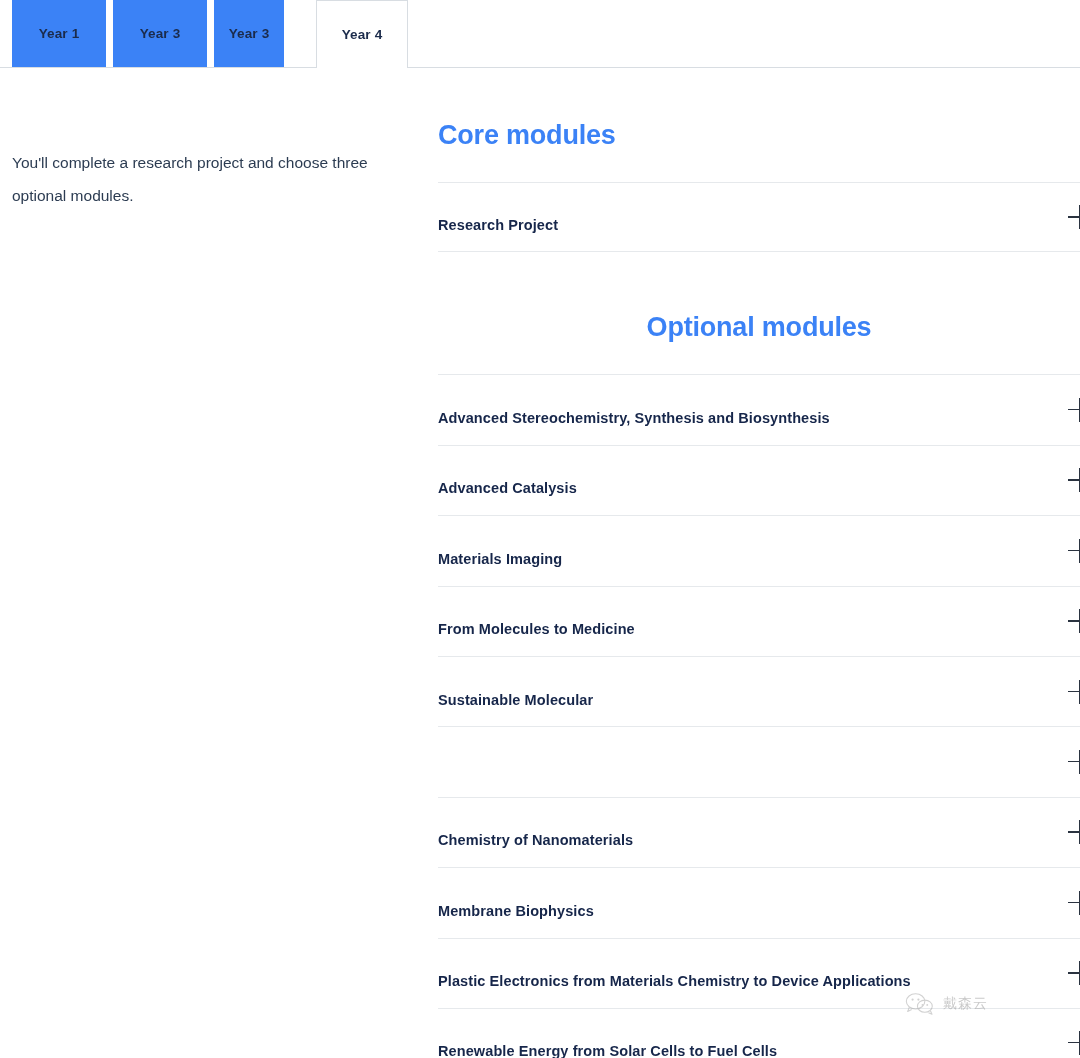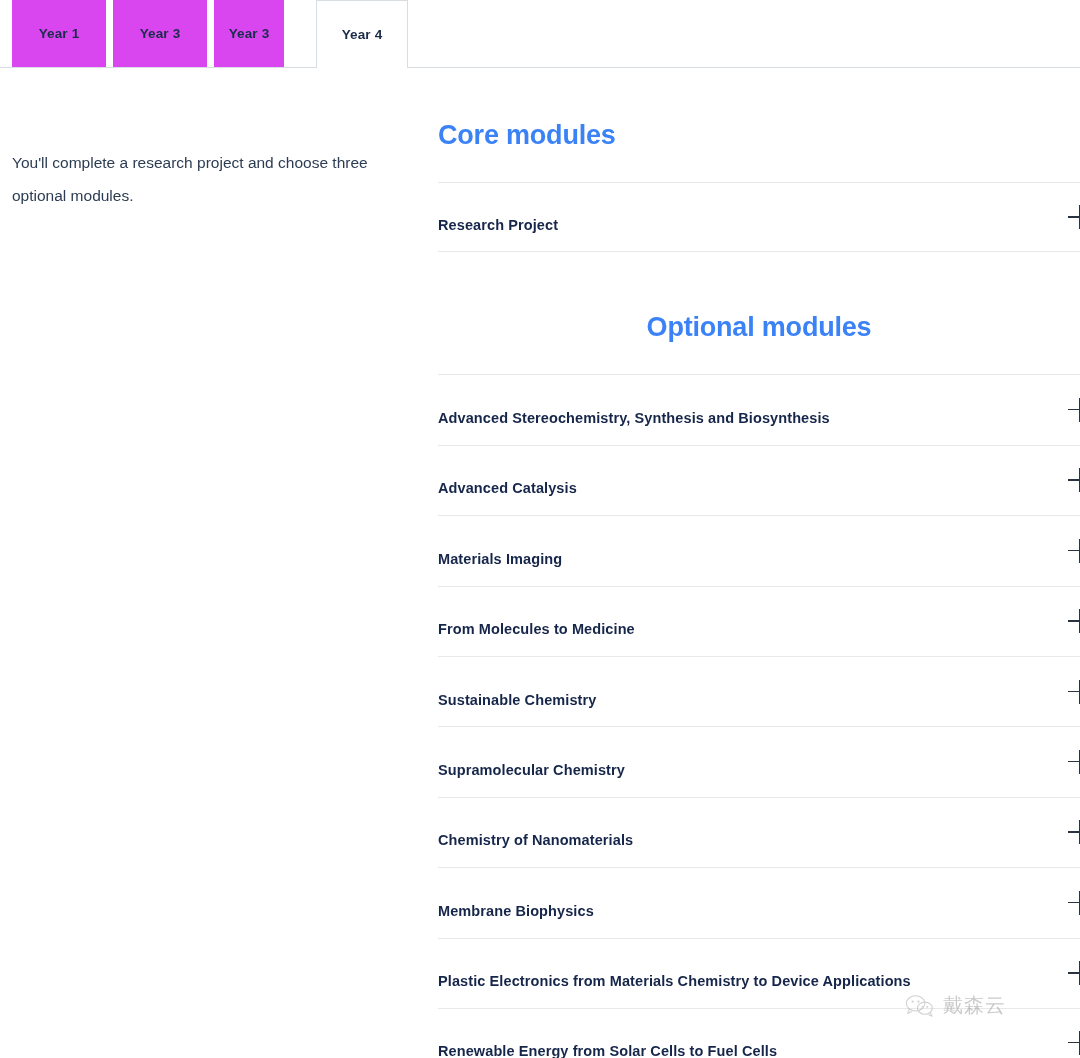--- a/index.html
+++ b/index.html
@@ -38,21 +38,21 @@
     position: absolute;
     top: 0;
     height: 67px;
     display: flex;
     align-items: center;
     justify-content: center;
     font-size: 13.5px;
     font-weight: bold;
     letter-spacing: 0.15px;
     color: #1b2b4b;
-    background: #d946ef;
+    background: #3b82f6;
     cursor: pointer;
     user-select: none;
   }
   .tab.active {
     background: #ffffff;
     border-left: 1px solid #d8dde2;
     border-right: 1px solid #d8dde2;
     border-top: 1px solid #d8dde2;
     z-index: 3;
     height: 68px;
@@ -144,21 +144,21 @@
     top: 992px;
     display: flex;
     align-items: center;
     gap: 8px;
     opacity: 0.45;
     pointer-events: none;
     z-index: 5;
   }
   .wechat-logo { width: 30px; height: 24px; display:block; }
   .watermark-text {
-    font-size: 20px;
+    font-size: 14px;
     color: #8b8b8b;
     font-family: "DejaVu Sans", sans-serif;
     letter-spacing: 1px;
     white-space: nowrap;
   }
 </style>
 </head>
 <body>
 
 <div class="tabstrip">
@@ -205,25 +205,24 @@
         </div>
         <div class="module-row">
           <span class="module-title">Materials Imaging</span>
           <span class="plus-icon"></span>
         </div>
         <div class="module-row">
           <span class="module-title">From Molecules to Medicine</span>
           <span class="plus-icon"></span>
         </div>
         <div class="module-row">
-          <span class="module-title">Sustainable Chemistry</span>
-          <span class="plus-icon"></span>
-        </div>
-        <div class="module-row">
-          <span class="module-title">Supramolecular Chemistry</span>
+          <span class="module-title">Sustainable Molecular</span>
+          <span class="plus-icon"></span>
+        </div>
+        <div class="module-row">
           <span class="plus-icon"></span>
         </div>
         <div class="module-row">
           <span class="module-title">Chemistry of Nanomaterials</span>
           <span class="plus-icon"></span>
         </div>
         <div class="module-row">
           <span class="module-title">Membrane Biophysics</span>
           <span class="plus-icon"></span>
         </div>

